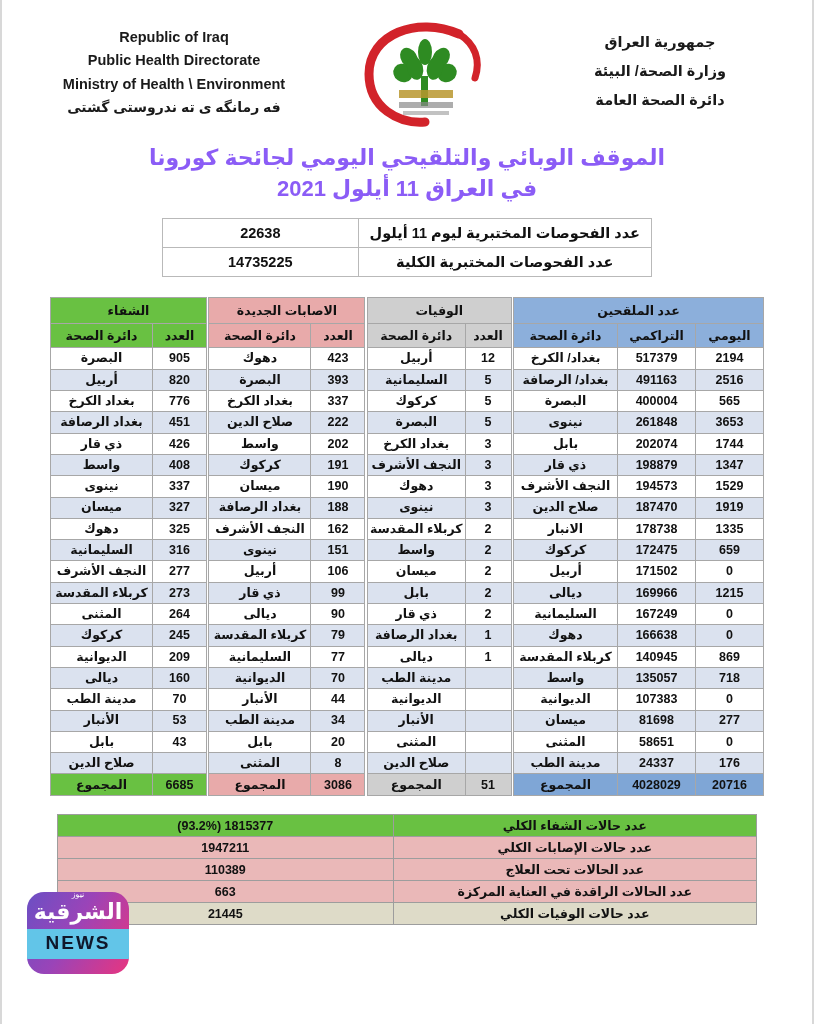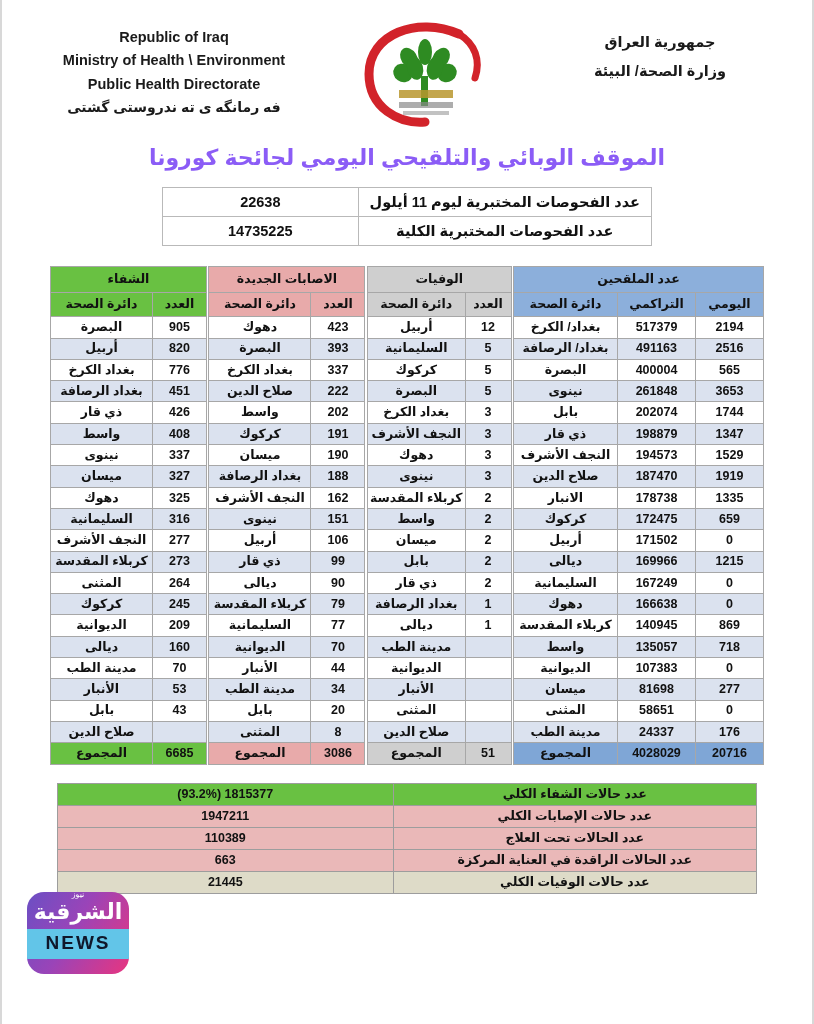--- a/index.html
+++ b/index.html
@@ -207,22 +207,22 @@
 </style>
 </head>
 <body>
 
 <div class="page">
 
   <div class="header">
 
     <div class="hdr-en">
       <div>Republic of Iraq</div>
+      <div>Public Health Directorate</div>
       <div>Ministry of Health \ Environment</div>
-      <div>Public Health Directorate</div>
       <div class="kurdish">فه‌ رمانگه‌ ى ته‌ ندروستى گشتى</div>
     </div>
 
     <div class="logo-wrap">
       <svg width="160" height="112" viewBox="0 0 160 112">
         <path d="M112 16 C 70 -2, 22 16, 22 56 C 22 90, 52 106, 78 104" fill="none" stroke="#d2232a" stroke-width="9" stroke-linecap="round"></path>
         <path d="M112 16 C 128 26, 134 42, 128 60" fill="none" stroke="#d2232a" stroke-width="7" stroke-linecap="round"></path>
 
         <g fill="#2e8b22">
           <ellipse cx="78" cy="34" rx="7" ry="13"></ellipse>
@@ -236,25 +236,27 @@
         <rect x="74" y="58" width="7" height="30" fill="#2e8b22"></rect>
         <rect x="52" y="72" width="54" height="8" fill="#b8962e" opacity="0.85"></rect>
         <rect x="52" y="84" width="54" height="6" fill="#8a8a8a" opacity="0.7"></rect>
         <rect x="56" y="93" width="46" height="4" fill="#9a9a9a" opacity="0.6"></rect>
       </svg>
     </div>
 
     <div class="hdr-ar">
       <div>جمهورية العراق</div>
       <div>وزارة الصحة/ البيئة</div>
+      <div>دائرة الصحة العامة</div>
     </div>
   </div>
 
   <div class="title-block">
     <div class="title-line">الموقف الوبائي والتلقيحي اليومي لجائحة كورونا</div>
+    <div class="title-line">في العراق  11  أيلول 2021</div>
   </div>
 
   <table class="tests-table">
     <tbody>
       <tr>
         <td class="tests-label">عدد الفحوصات المختبرية  ليوم 11 أيلول</td>
         <td class="tests-value">22638</td>
       </tr>
       <tr>
         <td class="tests-label">عدد الفحوصات المختبرية الكلية</td>

